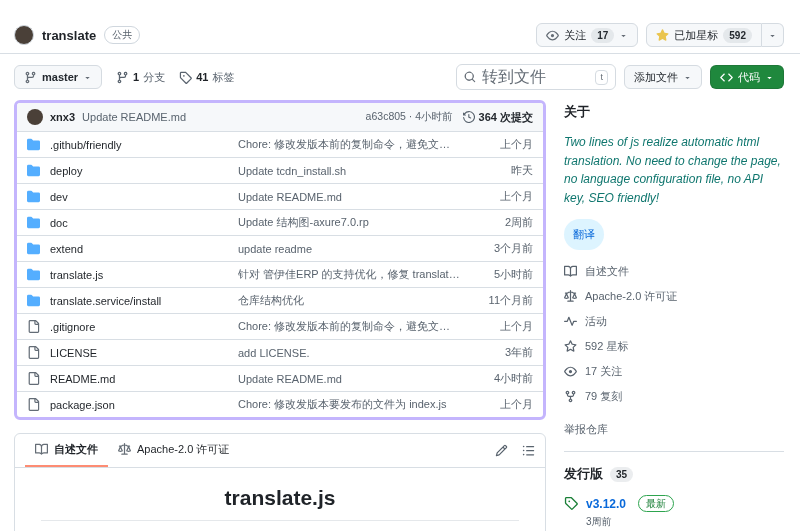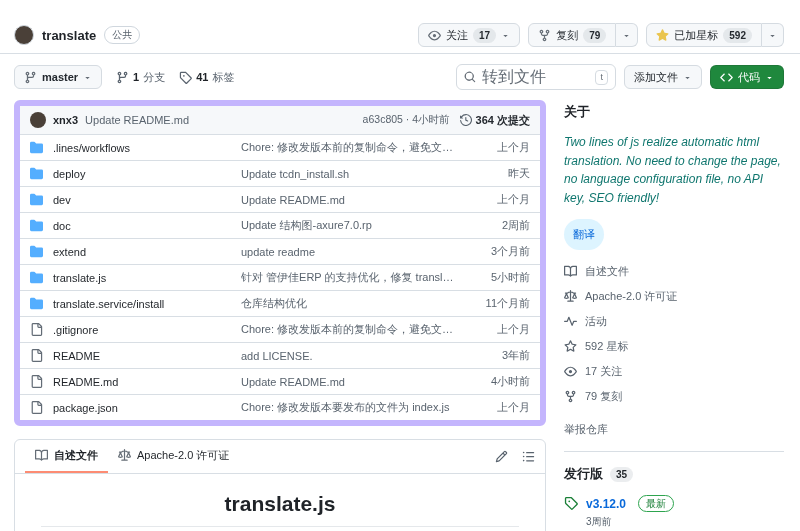--- a/index.html
+++ b/index.html
@@ -44,21 +44,21 @@
     padding:0 4px; line-height:13px; }
   .btn-primary { background:#1f883d; color:#ffffff; border-color:rgba(27,31,36,.15); }
   .btn-primary .muted-ic { color:#ffffff; }
 
   
   .main { display:flex; gap:18px; padding:0 16px 0 14px; align-items:flex-start; }
   .left-col { width:532px; flex:0 0 auto; }
   .sidebar { flex:1; min-width:0; }
 
   
-  .file-table { border:6px solid #c4b5fd; border-radius:6px; overflow:hidden; }
+  .file-table { border:3px solid #c4b5fd; border-radius:6px; overflow:hidden; }
   .commit-bar { display:flex; align-items:center; gap:7px; background:#f6f8fa;
     padding:6px 10px; font-size:11px; border-bottom:1px solid #d8dee4; }
   .commit-avatar { width:16px; height:16px; border-radius:50%; background:#4a4038; flex:0 0 auto; }
   .commit-author { font-weight:bold; }
   .commit-msg { color:#59636e; }
   .commit-right { margin-left:auto; display:flex; align-items:center; gap:10px; color:#59636e; }
   .commit-sha { font-size:10.5px; }
   .commit-count { display:inline-flex; align-items:center; gap:4px; color:#24292f; font-weight:bold; }
   .commit-count .muted-ic{ color:#59636e; }
 
@@ -122,38 +122,20 @@
   <div class="header-actions">
     <div class="btn-group">
       <span class="btn">
         <span class="muted-ic">
             <svg viewBox="0 0 16 16" width="13" height="13" fill="currentColor">
               <path d="M8 2c1.981 0 3.671.992 4.933 2.078 1.27 1.091 2.187 2.345 2.637 3.023a1.62 1.62 0 0 1 0 1.798c-.45.678-1.367 1.932-2.637 3.023C11.67 13.008 9.981 14 8 14c-1.981 0-3.671-.992-4.933-2.078C1.797 10.83.88 9.576.43 8.898a1.62 1.62 0 0 1 0-1.798c.45-.677 1.367-1.931 2.637-3.022C4.33 2.992 6.019 2 8 2ZM1.679 7.932a.12.12 0 0 0 0 .136c.411.622 1.241 1.75 2.366 2.717C5.176 11.758 6.527 12.5 8 12.5c1.473 0 2.825-.742 3.955-1.715 1.124-.967 1.954-2.096 2.366-2.717a.12.12 0 0 0 0-.136c-.412-.621-1.242-1.75-2.366-2.717C10.824 4.242 9.473 3.5 8 3.5c-1.473 0-2.825.742-3.955 1.715-1.124.967-1.954 2.096-2.366 2.717ZM8 10a2 2 0 1 1-.001-3.999A2 2 0 0 1 8 10Z"></path>
             </svg>
           </span>
         <span>关注</span>
         <span class="count-pill">17</span>
-        <span class="muted-ic">
-            <svg viewBox="0 0 16 16" width="9" height="9" fill="currentColor">
-              <path d="m4.427 7.427 3.396 3.396a.25.25 0 0 0 .354 0l3.396-3.396A.25.25 0 0 0 11.396 7H4.604a.25.25 0 0 0-.177.427Z"></path>
-            </svg>
-          </span>
-      </span>
-    </div>
-    <div class="btn-group">
-      <span class="btn seg-main">
-        <span class="muted-ic">
-            <svg viewBox="0 0 16 16" width="13" height="13" fill="currentColor">
-              <path d="M5 5.372v.878c0 .414.336.75.75.75h4.5a.75.75 0 0 0 .75-.75v-.878a2.25 2.25 0 1 1 1.5 0v.878a2.25 2.25 0 0 1-2.25 2.25h-1.5v2.128a2.251 2.251 0 1 1-1.5 0V8.5h-1.5A2.25 2.25 0 0 1 3.5 6.25v-.878a2.25 2.25 0 1 1 1.5 0ZM5 3.25a.75.75 0 1 0-1.5 0 .75.75 0 0 0 1.5 0Zm6.75.75a.75.75 0 1 0 0-1.5.75.75 0 0 0 0 1.5Zm-3 8.75a.75.75 0 1 0-1.5 0 .75.75 0 0 0 1.5 0Z"></path>
-            </svg>
-          </span>
-        <span>复刻</span>
-        <span class="count-pill">79</span>
-      </span>
-      <span class="btn seg-caret">
         <span class="muted-ic">
             <svg viewBox="0 0 16 16" width="9" height="9" fill="currentColor">
               <path d="m4.427 7.427 3.396 3.396a.25.25 0 0 0 .354 0l3.396-3.396A.25.25 0 0 0 11.396 7H4.604a.25.25 0 0 0-.177.427Z"></path>
             </svg>
           </span>
       </span>
     </div>
     <div class="btn-group">
       <span class="btn seg-main">
         <span class="star-ic">
@@ -265,21 +247,21 @@
       </div>
 
       <div>
 
           <div class="file-row">
             <span class="ficon folder">
               <svg viewBox="0 0 16 16" width="13" height="13" fill="currentColor">
                 <path d="M1.75 1A1.75 1.75 0 0 0 0 2.75v10.5C0 14.216.784 15 1.75 15h12.5A1.75 1.75 0 0 0 16 13.25v-8.5A1.75 1.75 0 0 0 14.25 3H7.5a.25.25 0 0 1-.2-.1l-.9-1.2C6.07 1.26 5.55 1 5 1H1.75Z"></path>
               </svg>
             </span>
-            <a class="fname">.lines/workflows</a>
+            <a class="fname">.github/friendly</a>
             <a class="fmsg">Chore: 修改发版本前的复制命令，避免文件名重复</a>
             <span class="fdate">上个月</span>
           </div>
 
           <div class="file-row">
             <span class="ficon folder">
               <svg viewBox="0 0 16 16" width="13" height="13" fill="currentColor">
                 <path d="M1.75 1A1.75 1.75 0 0 0 0 2.75v10.5C0 14.216.784 15 1.75 15h12.5A1.75 1.75 0 0 0 16 13.25v-8.5A1.75 1.75 0 0 0 14.25 3H7.5a.25.25 0 0 1-.2-.1l-.9-1.2C6.07 1.26 5.55 1 5 1H1.75Z"></path>
               </svg>
             </span>
@@ -353,21 +335,21 @@
             <a class="fmsg">Chore: 修改发版本前的复制命令，避免文件名重复</a>
             <span class="fdate">上个月</span>
           </div>
 
           <div class="file-row">
             <span class="ficon file">
               <svg viewBox="0 0 16 16" width="13" height="13" fill="currentColor">
                 <path d="M2 1.75C2 .784 2.784 0 3.75 0h6.586c.464 0 .909.184 1.237.513l2.914 2.914c.329.328.513.773.513 1.237v9.586A1.75 1.75 0 0 1 13.25 16h-9.5A1.75 1.75 0 0 1 2 14.25Zm1.75-.25a.25.25 0 0 0-.25.25v12.5c0 .138.112.25.25.25h9.5a.25.25 0 0 0 .25-.25V6h-2.75A1.75 1.75 0 0 1 9 4.25V1.5Zm6.75.062V4.25c0 .138.112.25.25.25h2.688l-.011-.013-2.914-2.914-.013-.011Z"></path>
               </svg>
             </span>
-            <a class="fname">README</a>
+            <a class="fname">LICENSE</a>
             <a class="fmsg">add LICENSE.</a>
             <span class="fdate">3年前</span>
           </div>
 
           <div class="file-row">
             <span class="ficon file">
               <svg viewBox="0 0 16 16" width="13" height="13" fill="currentColor">
                 <path d="M2 1.75C2 .784 2.784 0 3.75 0h6.586c.464 0 .909.184 1.237.513l2.914 2.914c.329.328.513.773.513 1.237v9.586A1.75 1.75 0 0 1 13.25 16h-9.5A1.75 1.75 0 0 1 2 14.25Zm1.75-.25a.25.25 0 0 0-.25.25v12.5c0 .138.112.25.25.25h9.5a.25.25 0 0 0 .25-.25V6h-2.75A1.75 1.75 0 0 1 9 4.25V1.5Zm6.75.062V4.25c0 .138.112.25.25.25h2.688l-.011-.013-2.914-2.914-.013-.011Z"></path>
               </svg>
             </span>

